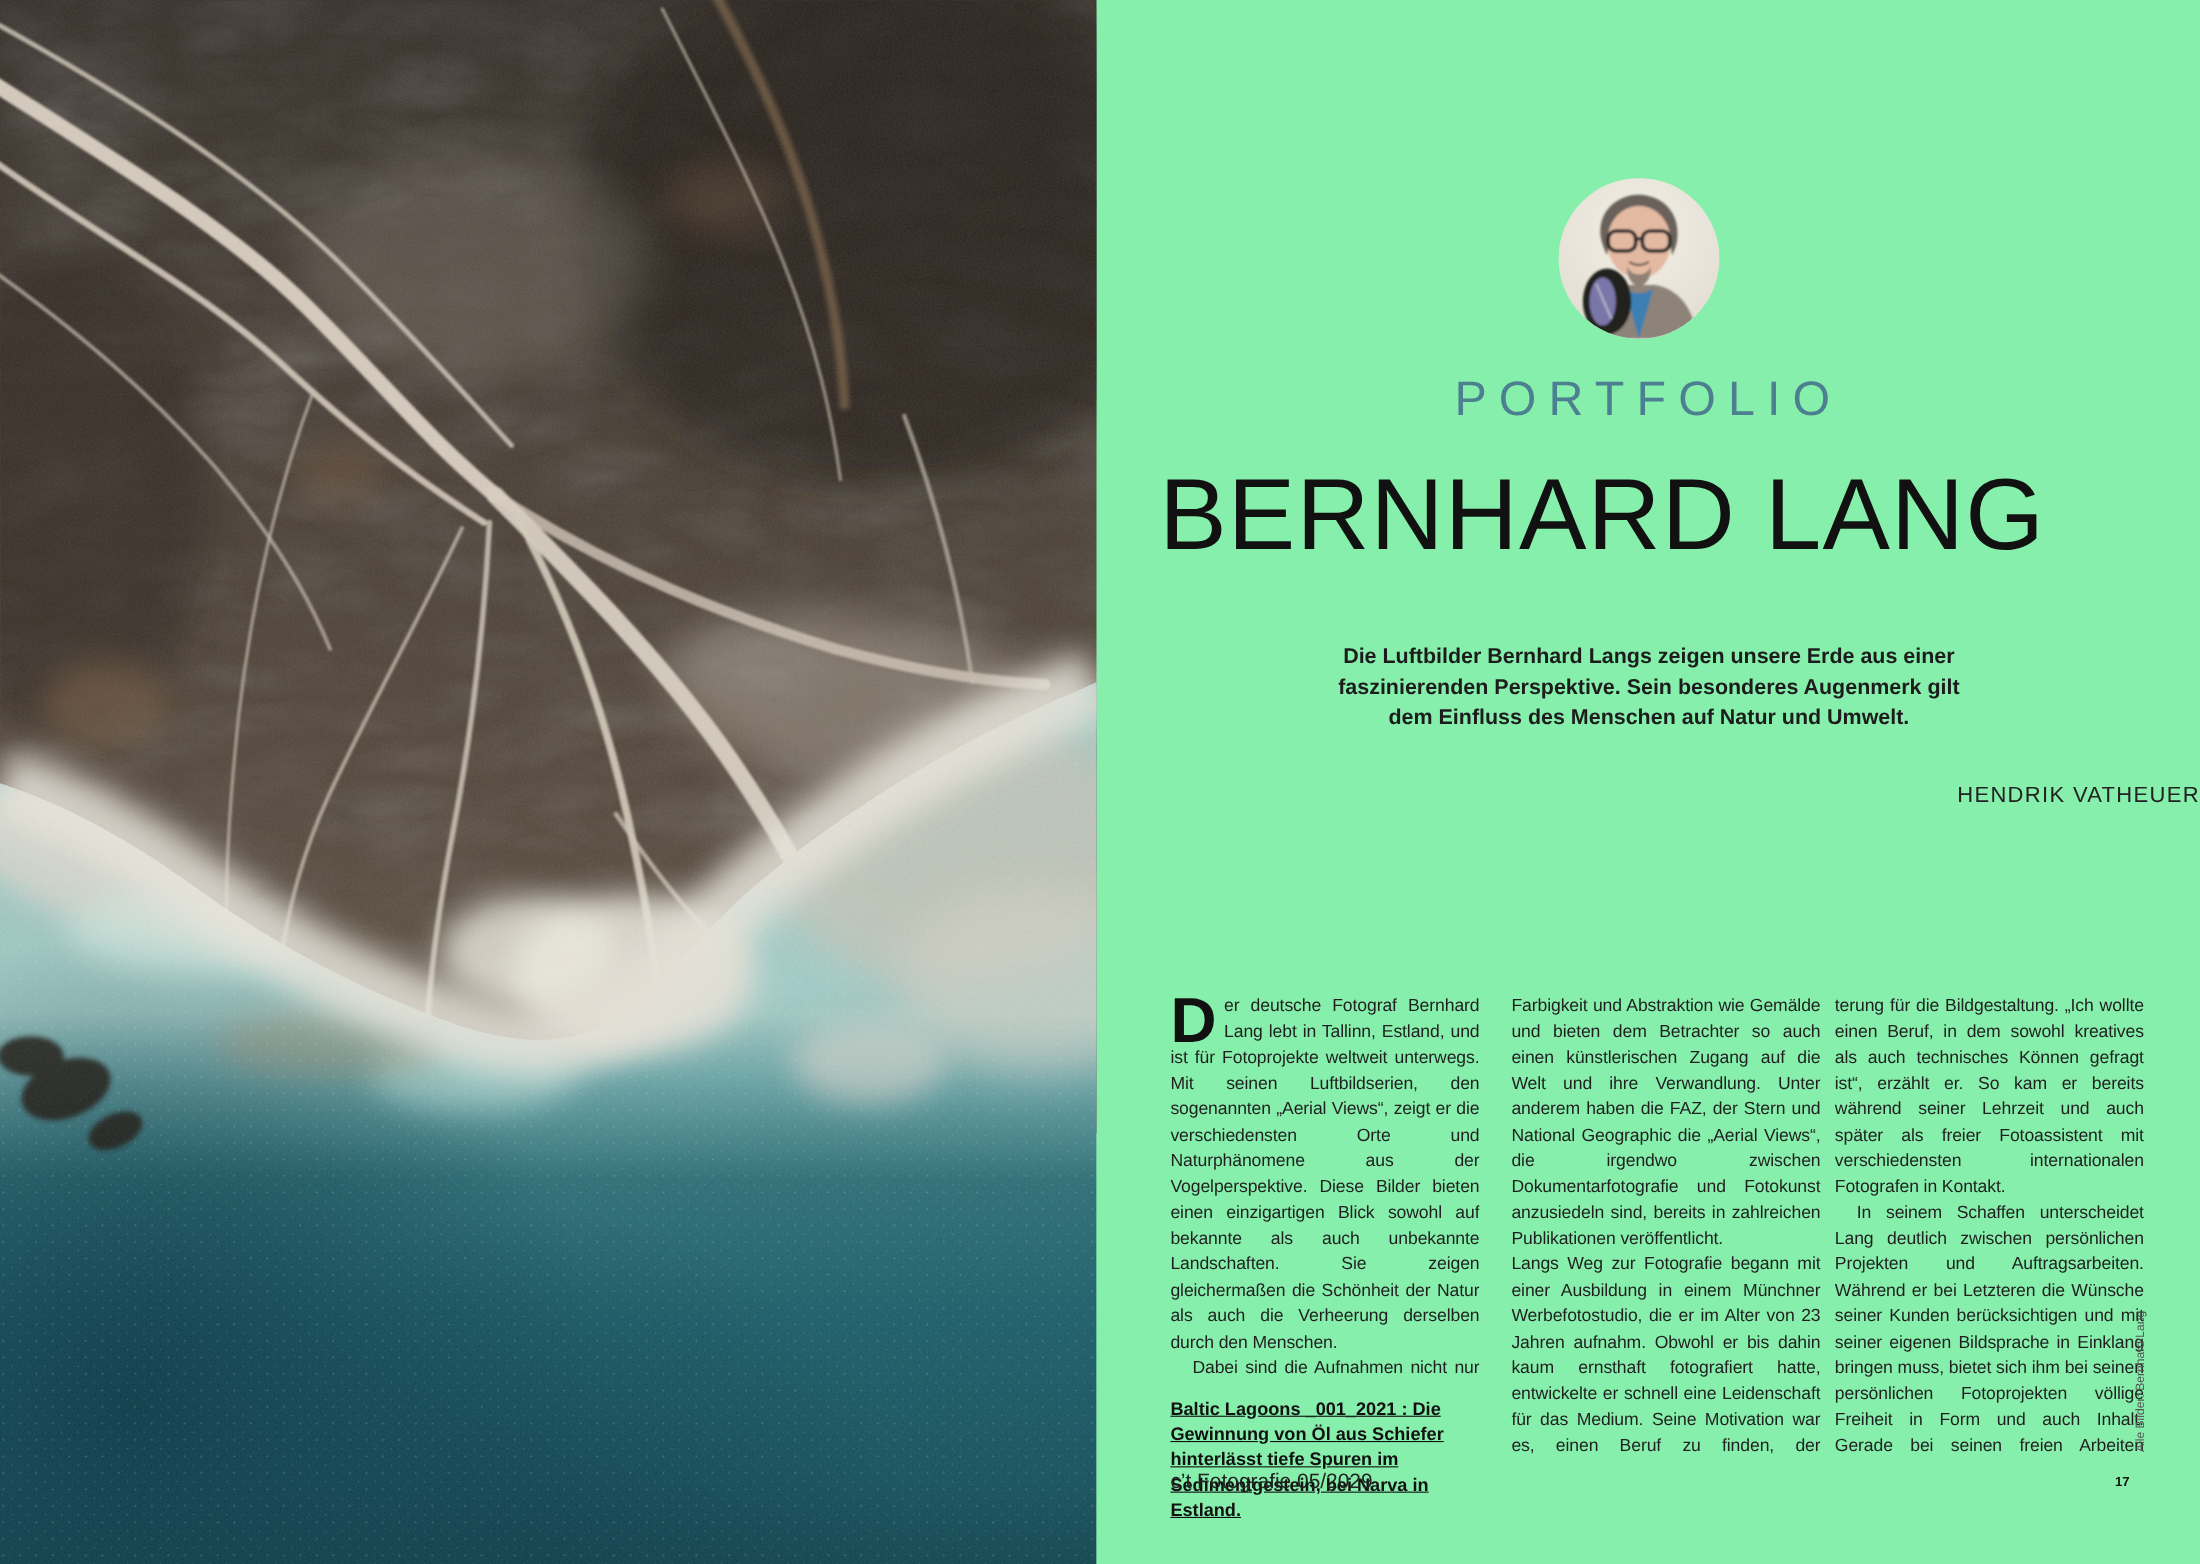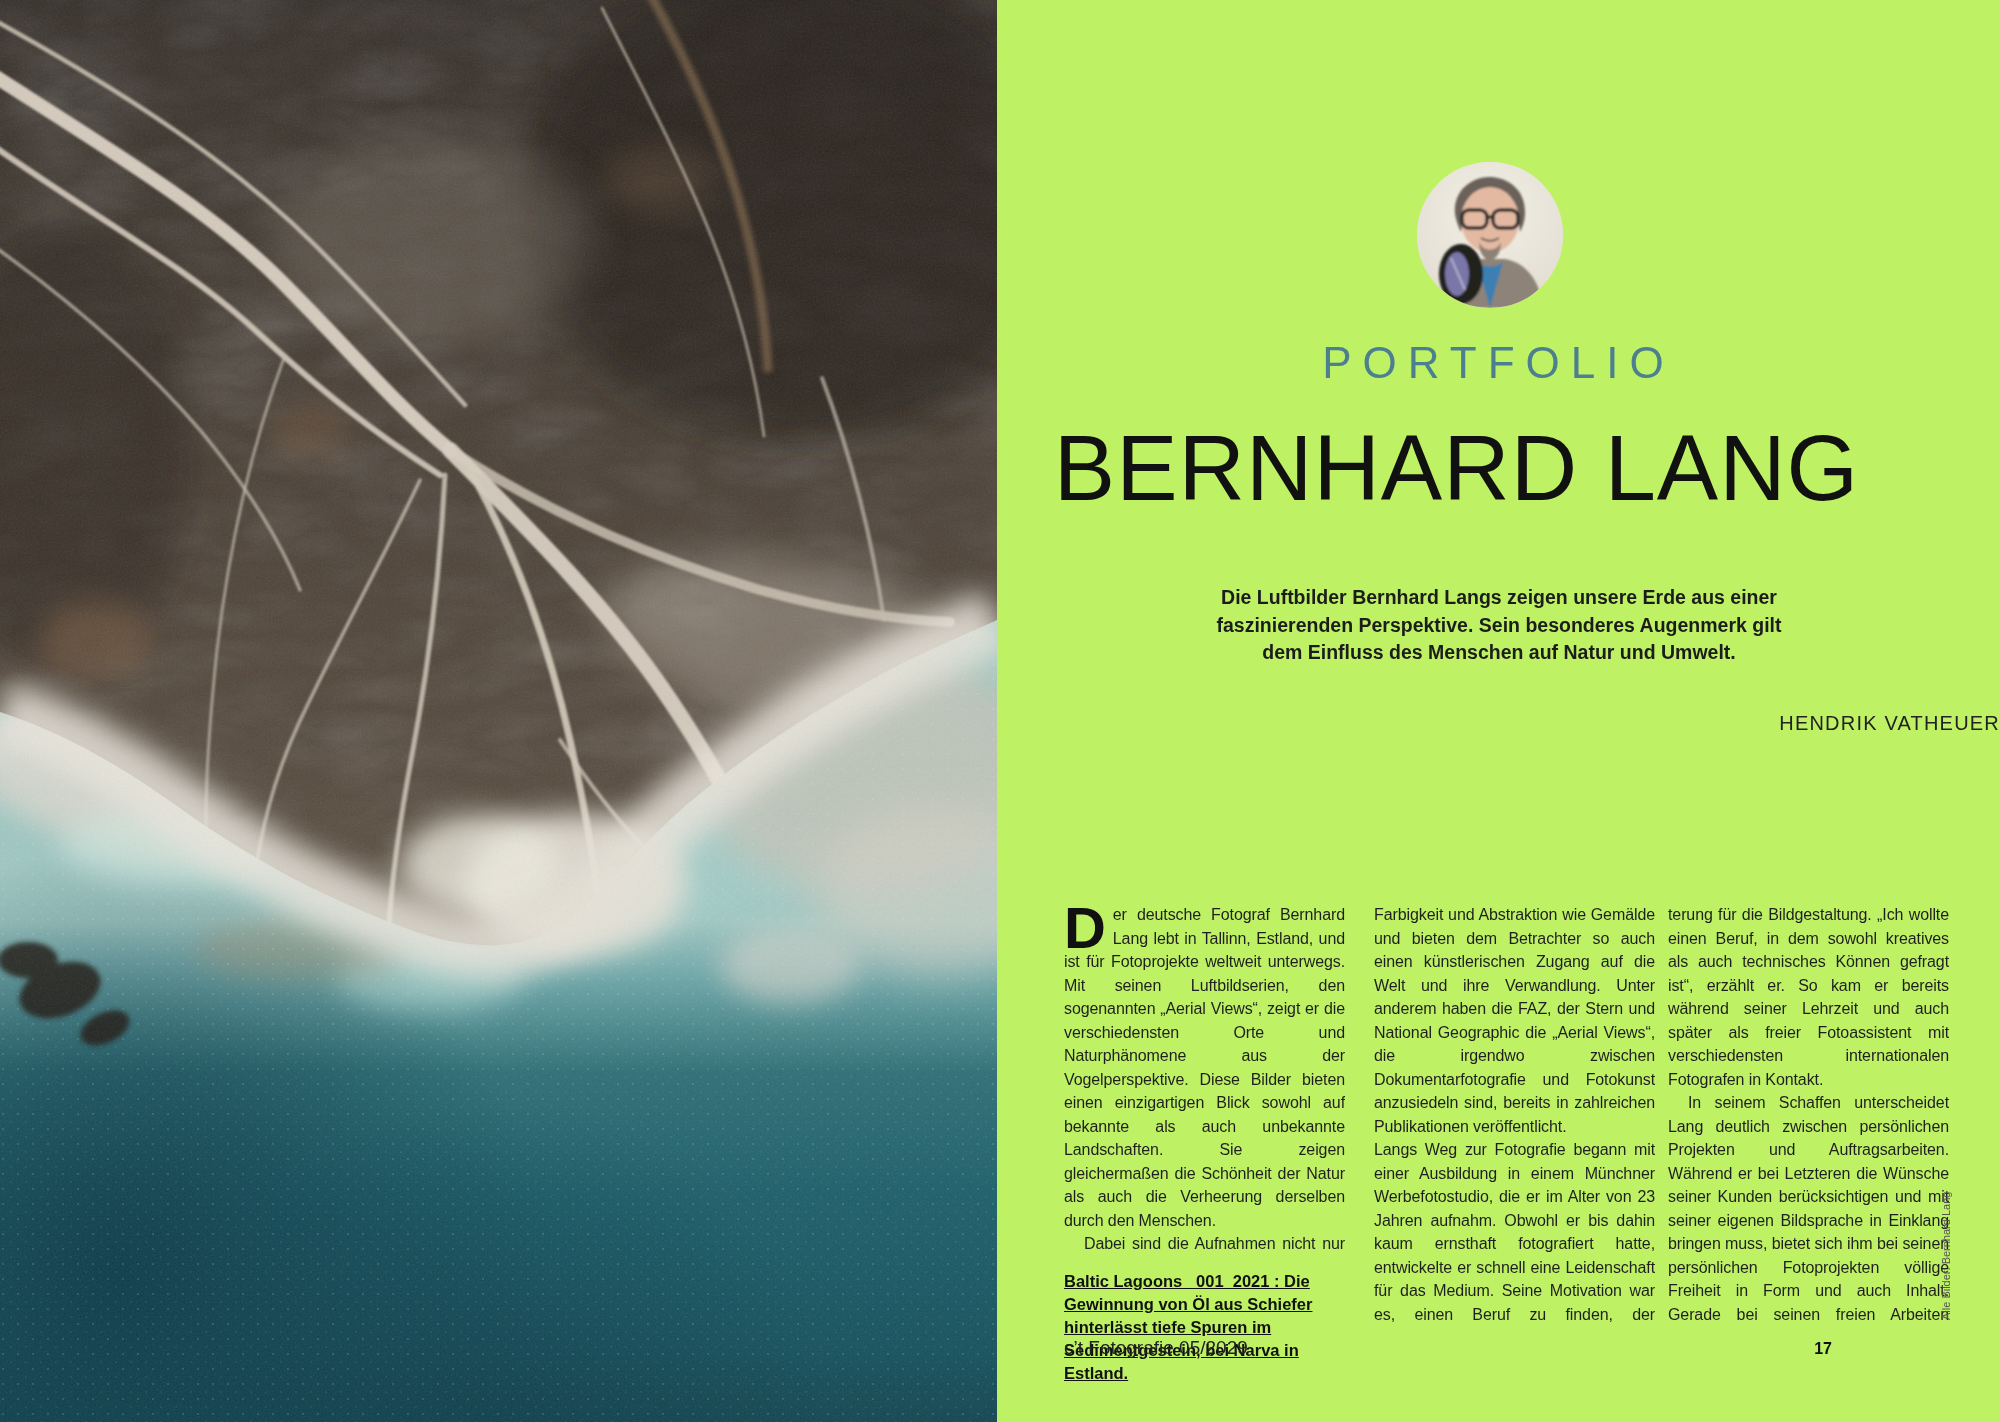--- a/index.html
+++ b/index.html
@@ -1,19 +1,19 @@
 <!DOCTYPE html>
 <html lang="de"><head>
 <meta charset="utf-8">
 <style>
   html,body{margin:0;padding:0;background:#ffffff;}
   body{width:2000px;height:1422px;position:relative;overflow:hidden;
        font-family:"Liberation Sans", sans-serif;color:#1a1a1a;
        -webkit-font-smoothing:antialiased;}
-  .page{position:absolute;inset:0;width:2000px;height:1422px;background:#bef264;}
+  .page{position:absolute;inset:0;width:2000px;height:1422px;background:#86efac;}
 
   
   .photo-wrap{position:absolute;left:0;top:0;width:997px;height:1422px;overflow:hidden;}
   .photo-wrap svg{display:block;}
 
   
   .portrait{position:absolute;left:1417px;top:162px;width:146px;height:146px;border-radius:50%;
             overflow:hidden;background:#e9e6df;}
   .portrait svg{display:block;}
 
@@ -34,22 +34,22 @@
   .col1{left:1064px;height:352px;}
   .col2{left:1374px;}
   .col3{left:1668px;}
   .dropcap{float:left;font-size:58px;line-height:45px;font-weight:bold;color:#111;
            padding:2px 7px 0 0;}
   .subhead{font-size:22px;line-height:27px;font-weight:400;color:#151515;
            text-align:left;letter-spacing:0;margin:19px 0 13px 0 !important;}
   .caption{position:absolute;left:1064px;top:1270px;width:281px;
            font-size:16.5px;line-height:23px;font-weight:bold;color:#111;text-align:left;text-decoration:underline;}
   .footer-left{position:absolute;left:1064px;top:1337px;font-size:19px;color:#222;}
-  .page-number{position:absolute;left:1752px;top:1340px;width:80px;text-align:right;
-               font-size:16px;font-weight:bold;color:#111;}
+  .page-number{position:absolute;left:1856px;top:1340px;width:80px;text-align:right;
+               font-size:12px;font-weight:bold;color:#111;}
   .photo-credit{position:absolute;left:1940px;top:1188px;height:132px;width:16px;
                 writing-mode:vertical-rl;transform:rotate(180deg);
                 font-size:11px;color:#555;white-space:nowrap;}
 </style>
 </head>
 <body>
 
 <div class="page">
 
   <div class="photo-wrap">

